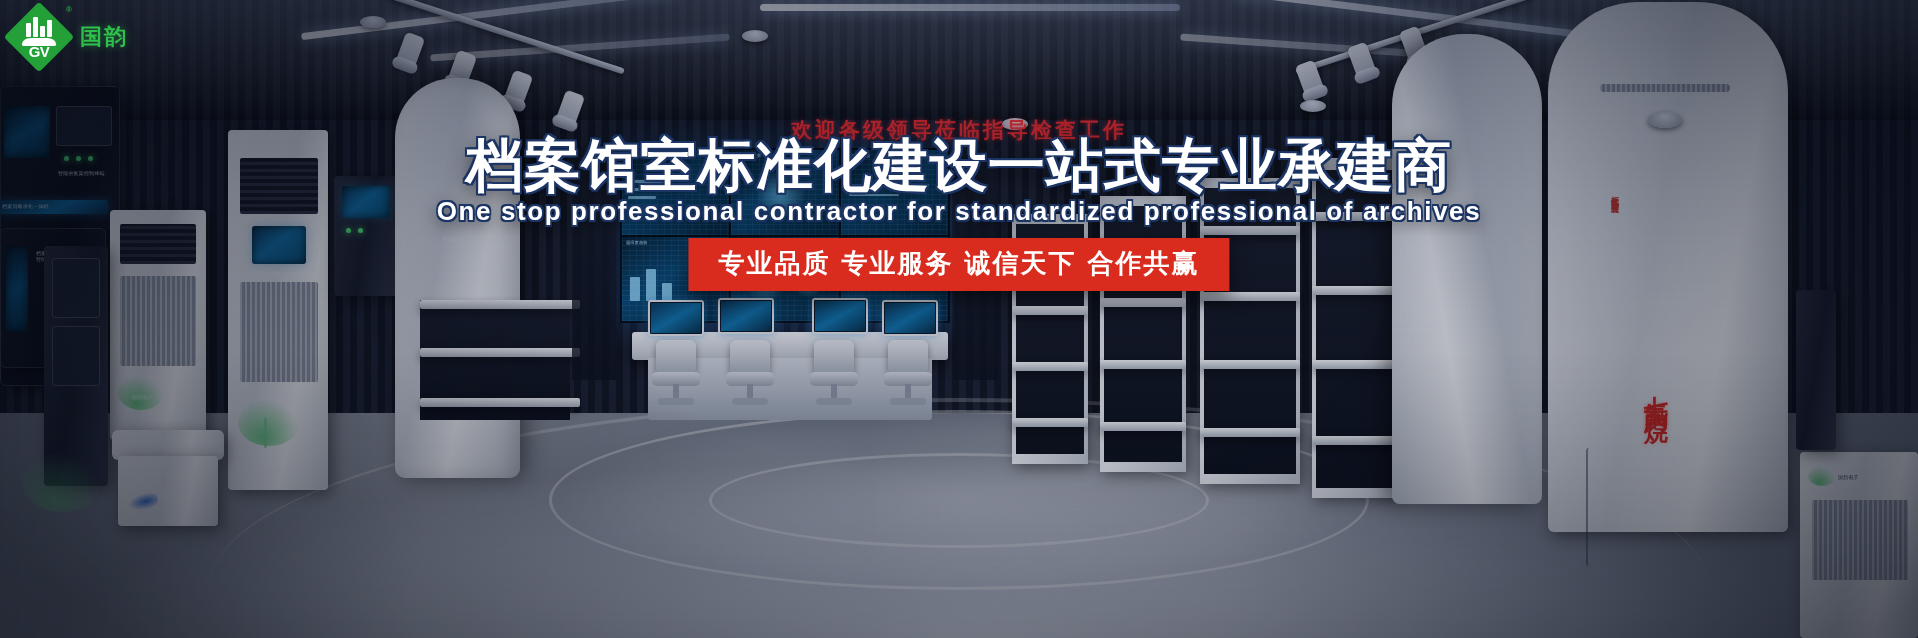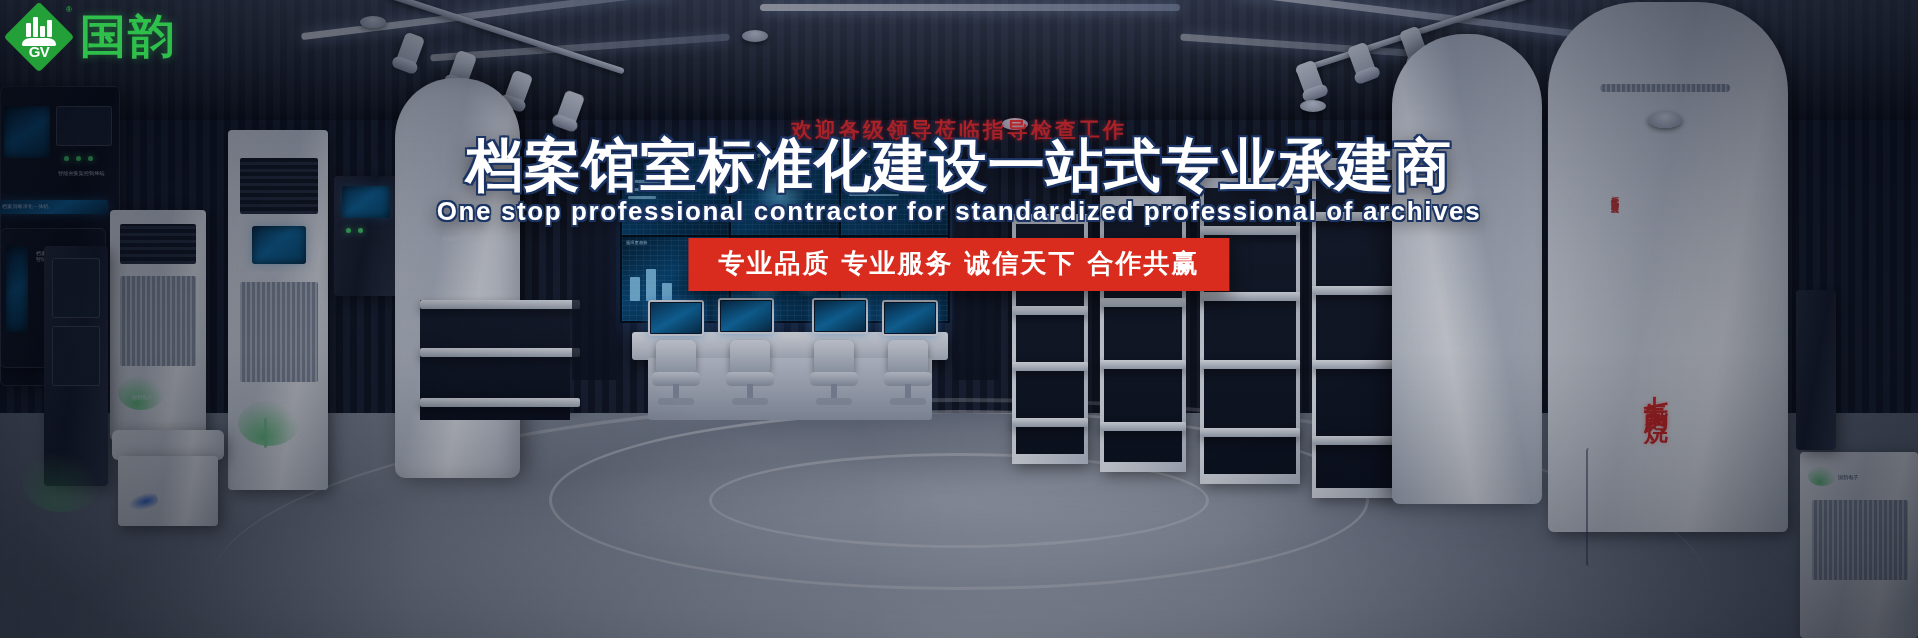--- a/index.html
+++ b/index.html
@@ -318,21 +318,21 @@
   }
   .logo-gv {
     font-size:15px; font-weight:700; color:#fff; line-height:11px;
     font-family:"Liberation Sans",sans-serif; letter-spacing:-.5px;
   }
   .logo-reg {
     position:absolute; right:-2px; top:-1px; font-size:8px; color:#2ec04a;
     font-family:"Liberation Sans",sans-serif;
   }
   .logo-word {
-    font-size:46px; font-weight:700; color:#2fbf4b; letter-spacing:2px;
+    font-size:22px; font-weight:700; color:#2fbf4b; letter-spacing:2px;
     font-family:"DejaVu Sans","Liberation Sans",sans-serif;
     text-shadow: 0 0 8px rgba(47,191,75,.45);
   }
 
   .h-eyebrow {
     position:absolute; width:100%; text-align:center; top:49px;
     color:#ffffff; font-size:34px; font-weight:700; letter-spacing:6px;
     font-family:"DejaVu Sans","Liberation Sans",sans-serif;
     text-shadow: 0 2px 10px rgba(0,0,0,.8), 0 0 22px rgba(120,170,255,.35);
   }

